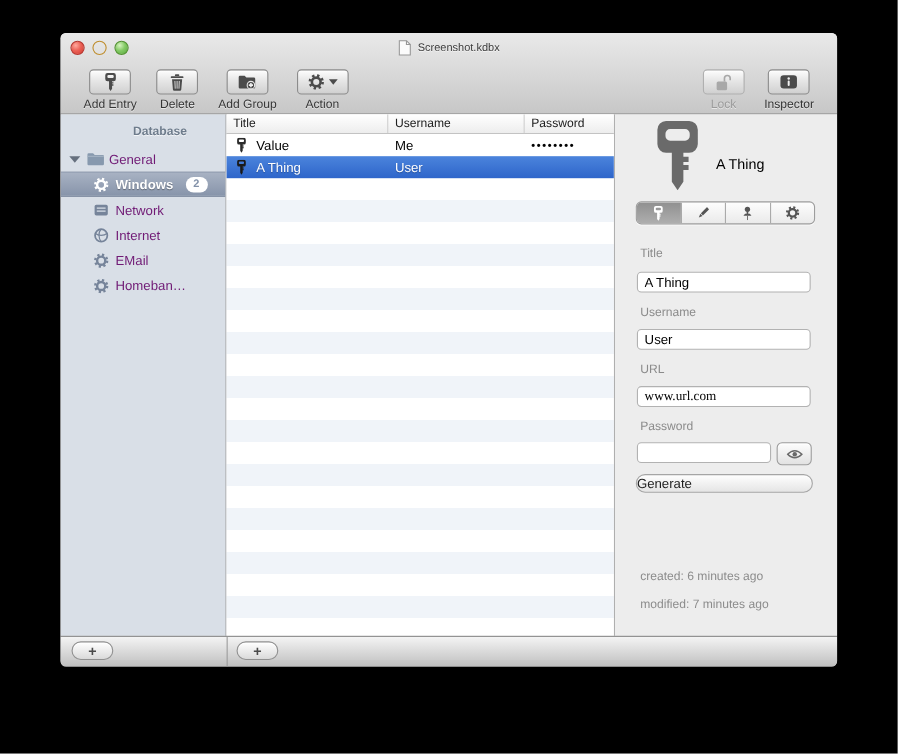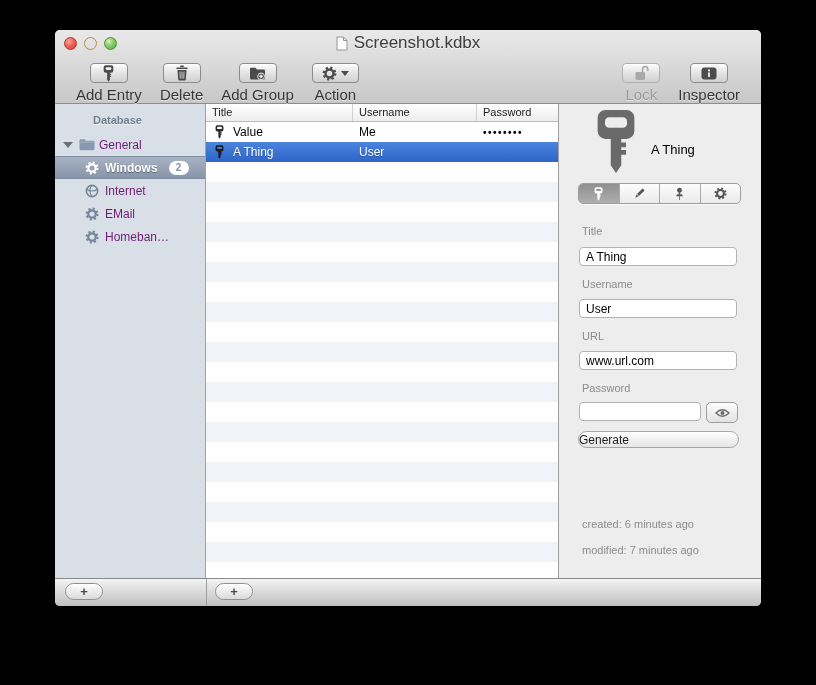--- a/index.html
+++ b/index.html
@@ -19,40 +19,40 @@
     background:linear-gradient(#e9e9e9 0%,#dcdcdc 40%,#c7c7c7 100%);
     border-bottom:1px solid #8d8d8d;
   }
   .titlebar{position:relative;height:26px;}
   .traffic{position:absolute;top:7px;left:9px;display:flex;gap:7px;}
   .light{width:13px;height:13px;border-radius:50%;box-sizing:border-box;}
   .light.red{background:radial-gradient(circle at 35% 30%,#ffa99d,#eb6257 45%,#d3392e);border:1px solid #b53730;}
   .light.yellow{background:radial-gradient(circle at 35% 30%,#ffeab0,#f5c451 45%,#e0a033;);border:1px solid #bf8e2e;}
   .light.green{background:radial-gradient(circle at 35% 30%,#d7f3c0,#85cb67 45%,#55a739);border:1px solid #539132;}
   .title-wrap{height:26px;display:flex;align-items:center;justify-content:center;gap:6px;}
-  .win-title{font-size:17px;color:#3c3c3c;text-shadow:0 1px 0 rgba(255,255,255,.6);}
+  .win-title{font-size:10px;color:#3c3c3c;text-shadow:0 1px 0 rgba(255,255,255,.6);}
   .toolbar{position:relative;height:47px;display:flex;padding:0 12px;}
   .tb-item{display:flex;flex-direction:column;align-items:center;margin:7px 9px 0 9px;}
   .tb-btn{
     height:23px;min-width:38px;padding:0 9px;box-sizing:border-box;
     border:1px solid #8c8c8c;border-radius:4px;
     background:linear-gradient(#fdfdfd,#e6e6e6 45%,#d0d0d0);
     box-shadow:inset 0 1px 0 rgba(255,255,255,.9);
     display:flex;align-items:center;justify-content:center;gap:4px;color:#4b4b4b;cursor:default;
   }
-  .tb-label{font-size:15px;color:#353535;margin-top:3px;text-shadow:0 1px 0 rgba(255,255,255,.55);}
+  .tb-label{font-size:11px;color:#353535;margin-top:3px;text-shadow:0 1px 0 rgba(255,255,255,.55);}
   .tb-right{margin-left:auto;display:flex;}
   .tb-item.disabled .tb-btn{color:#a8a8a8;border-color:#b0b0b0;}
   .tb-item.disabled .tb-label{color:#9b9b9b;}
   .caret-down{width:0;height:0;border-left:4px solid transparent;border-right:4px solid transparent;border-top:5px solid #4b4b4b;}
   
   .content{position:absolute;top:74px;left:0;right:0;bottom:28px;display:flex;}
   
   .sidebar{width:150px;background:#d9dfe7;border-right:1px solid #a0a0a0;overflow:hidden;}
-  .sb-header{margin:10px 0 7px 2px;font-size:11px;font-weight:bold;color:#6e7c8c;text-shadow:0 1px 0 rgba(255,255,255,.7);padding-left:36px;}
+  .sb-header{margin:10px 0 7px 30px;font-size:11px;font-weight:bold;color:#6e7c8c;text-shadow:0 1px 0 rgba(255,255,255,.7);padding-left:36px;}
   .sb-row{height:23px;display:flex;align-items:center;font-size:12px;color:#701a75;box-sizing:border-box;}
   .sb-group{padding-left:8px;gap:4px;}
   .sb-item{padding-left:30px;gap:6px;}
   .sb-item .sb-label{white-space:nowrap;overflow:hidden;}
   .sb-row.selected{
     background:linear-gradient(#a8b2c3,#8794aa);
     border-top:1px solid #8490a5;border-bottom:1px solid #7e8ba0;
     color:#fff;font-weight:bold;text-shadow:0 1px 1px rgba(0,0,0,.35);
   }
   .sb-row.selected .sb-icon{color:#fff;}
@@ -267,20 +267,32 @@
       <div class="sb-row sb-item selected">
         <span class="sb-icon">
           <svg width="14" height="14" viewBox="0 0 14 14">
               <use href="#gear-glyph"></use>
             </svg>
         </span>
         <span class="sb-label">Windows</span>
         <span class="badge">2</span>
       </div>
 
+      <div class="sb-row sb-item">
+        <span class="sb-icon">
+          <svg width="14" height="14" viewBox="0 0 14 14" fill="currentColor">
+              <rect x="1" y="2.2" width="12" height="9.6" rx="1.5"></rect>
+              <g stroke="#d9dfe7" stroke-width="1.2">
+                <line x1="3" y1="5.2" x2="11" y2="5.2"></line>
+                <line x1="3" y1="8" x2="11" y2="8"></line>
+              </g>
+            </svg>
+        </span>
+        <span class="sb-label">Network</span>
+      </div>
 
       <div class="sb-row sb-item">
         <span class="sb-icon">
           <svg width="14" height="14" viewBox="0 0 14 14" fill="none" stroke="currentColor">
               <circle cx="7" cy="7" r="5.6" stroke-width="1.6"></circle>
               <path d="M1.8 5.2 C4.5 7.6 9.5 7.6 12.2 5.2" stroke-width="1.2"></path>
               <path d="M7 1.4 C4 4 4.6 10 7 12.6" stroke-width="1.1"></path>
             </svg>
         </span>
         <span class="sb-label">Internet</span>
@@ -384,21 +396,21 @@
         </div>
       </div>
 
       <div class="fl" style="top:121px">Title</div>
       <input class="fi" style="top: 143px;" readonly="" value="A Thing">
 
       <div class="fl" style="top:174px">Username</div>
       <input class="fi" style="top: 195px;" readonly="" value="User">
 
       <div class="fl" style="top:226px">URL</div>
-      <input class="fi" style="top: 247px;" readonly="" value="www.url.com">
+      <input class="fi" style="top: 247px; font-family: Liberation Serif, serif;" readonly="" value="www.url.com">
 
       <div class="fl" style="top:278px">Password</div>
       <input class="fi" style="top: 298px; width: 122px;" readonly="" value="">
       <div class="eye-btn">
         <span>
           <svg width="15" height="10" viewBox="0 0 15 10">
               <path d="M1 5 Q7.5 -1.5 14 5 Q7.5 11.5 1 5 Z" fill="none" stroke="currentColor" stroke-width="1.3"></path>
               <circle cx="7.5" cy="5" r="2" fill="currentColor"></circle>
             </svg>
         </span>

